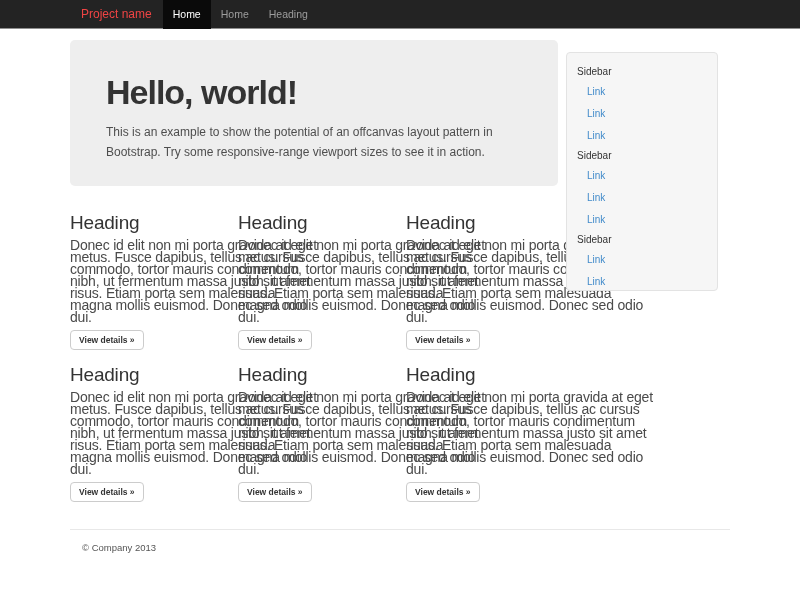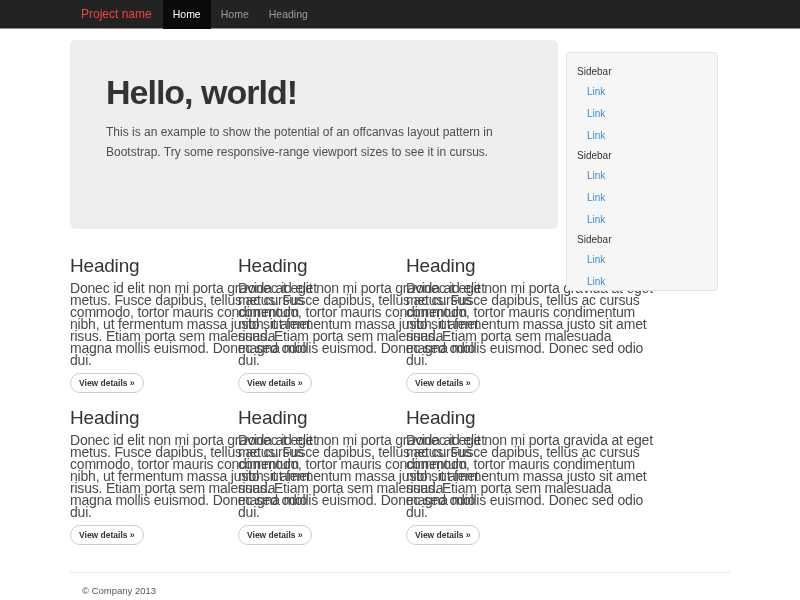--- a/index.html
+++ b/index.html
@@ -36,21 +36,21 @@
 
   
   .container { width: 660px; margin: 0 auto; position: relative; }
   .main { width: 490px; }
 
   
   .jumbotron {
     margin: 11px 0 12px;
     background: #eeeeee;
     border-radius: 5px;
-    width: 488px; height: 189px;
+    width: 488px; height: 146px;
     padding: 34px 36px 20px;
   }
   .jumbotron h1 {
     margin: 0 0 12px; font-size: 34px; line-height: 36px;
     font-weight: bold; color: #333; letter-spacing: -1px;
   }
   .jumbotron p {
     margin: 0; font-size: 12px; line-height: 20px;
     color: #4e4e4e; white-space: pre;
   }
@@ -67,21 +67,21 @@
   }
   .card p {
     margin: 0 0 6px; font-size: 14px; line-height: 12px;
     letter-spacing: -0.2px; color: #4a4a4a; white-space: pre;
   }
   .btn {
     display: inline-block;
     font-size: 8.5px; font-weight: bold; line-height: 10px;
     color: #333; text-decoration: none;
     background: #ffffff;
-    border: 1px solid #cccccc; border-radius: 10px;
+    border: 1px solid #cccccc; border-radius: 4px;
     padding: 4px 8px;
   }
 
   
   .sidebar {
     position: absolute; top: 12px; right: 12px;
     width: 152px; height: 239px;
     background: #f6f6f6;
     border: 1px solid #e3e3e3;
     border-radius: 4px;
@@ -126,21 +126,21 @@
   </div>
 </nav>
 
 <div class="container">
 
   <div class="main">
 
     <div class="jumbotron">
       <h1>Hello, world!</h1>
       <p>This is an example to show the potential of an offcanvas layout pattern in
-Bootstrap. Try some responsive-range viewport sizes to see it in cursus.</p>
+Bootstrap. Try some responsive-range viewport sizes to see it in action.</p>
     </div>
 
     <div class="cards-row">
       <div class="card">
         <h2>Heading</h2>
         <p>Donec id elit non mi porta gravida at eget
 metus. Fusce dapibus, tellus ac cursus
 commodo, tortor mauris condimentum
 nibh, ut fermentum massa justo sit amet
 risus. Etiam porta sem malesuada

